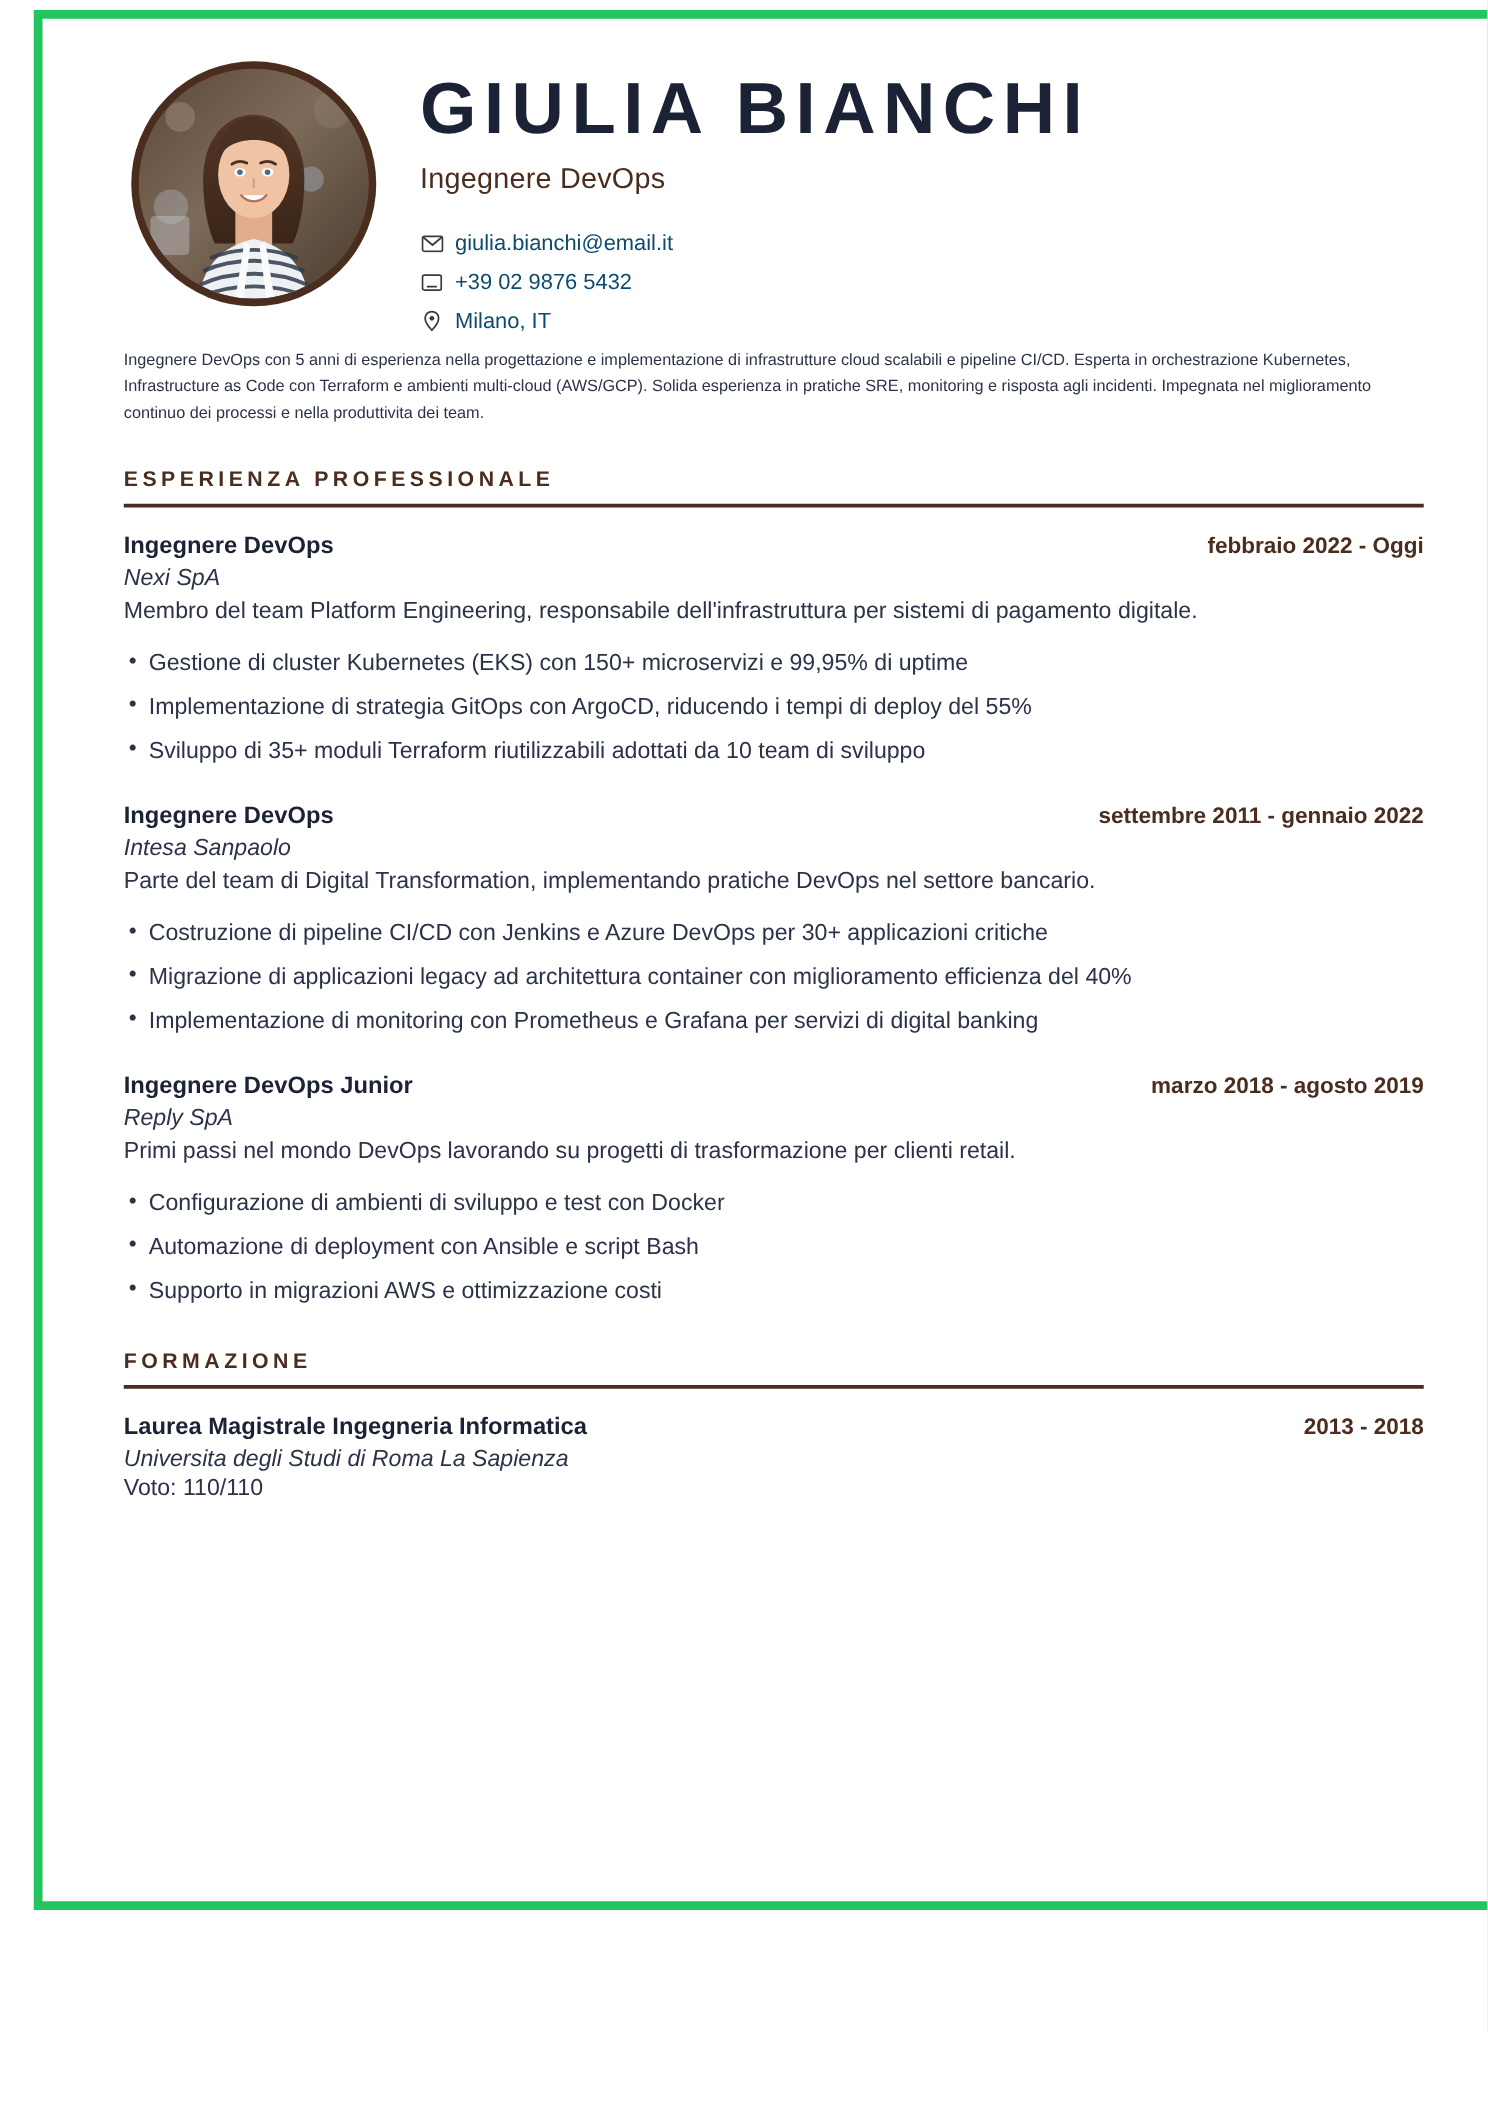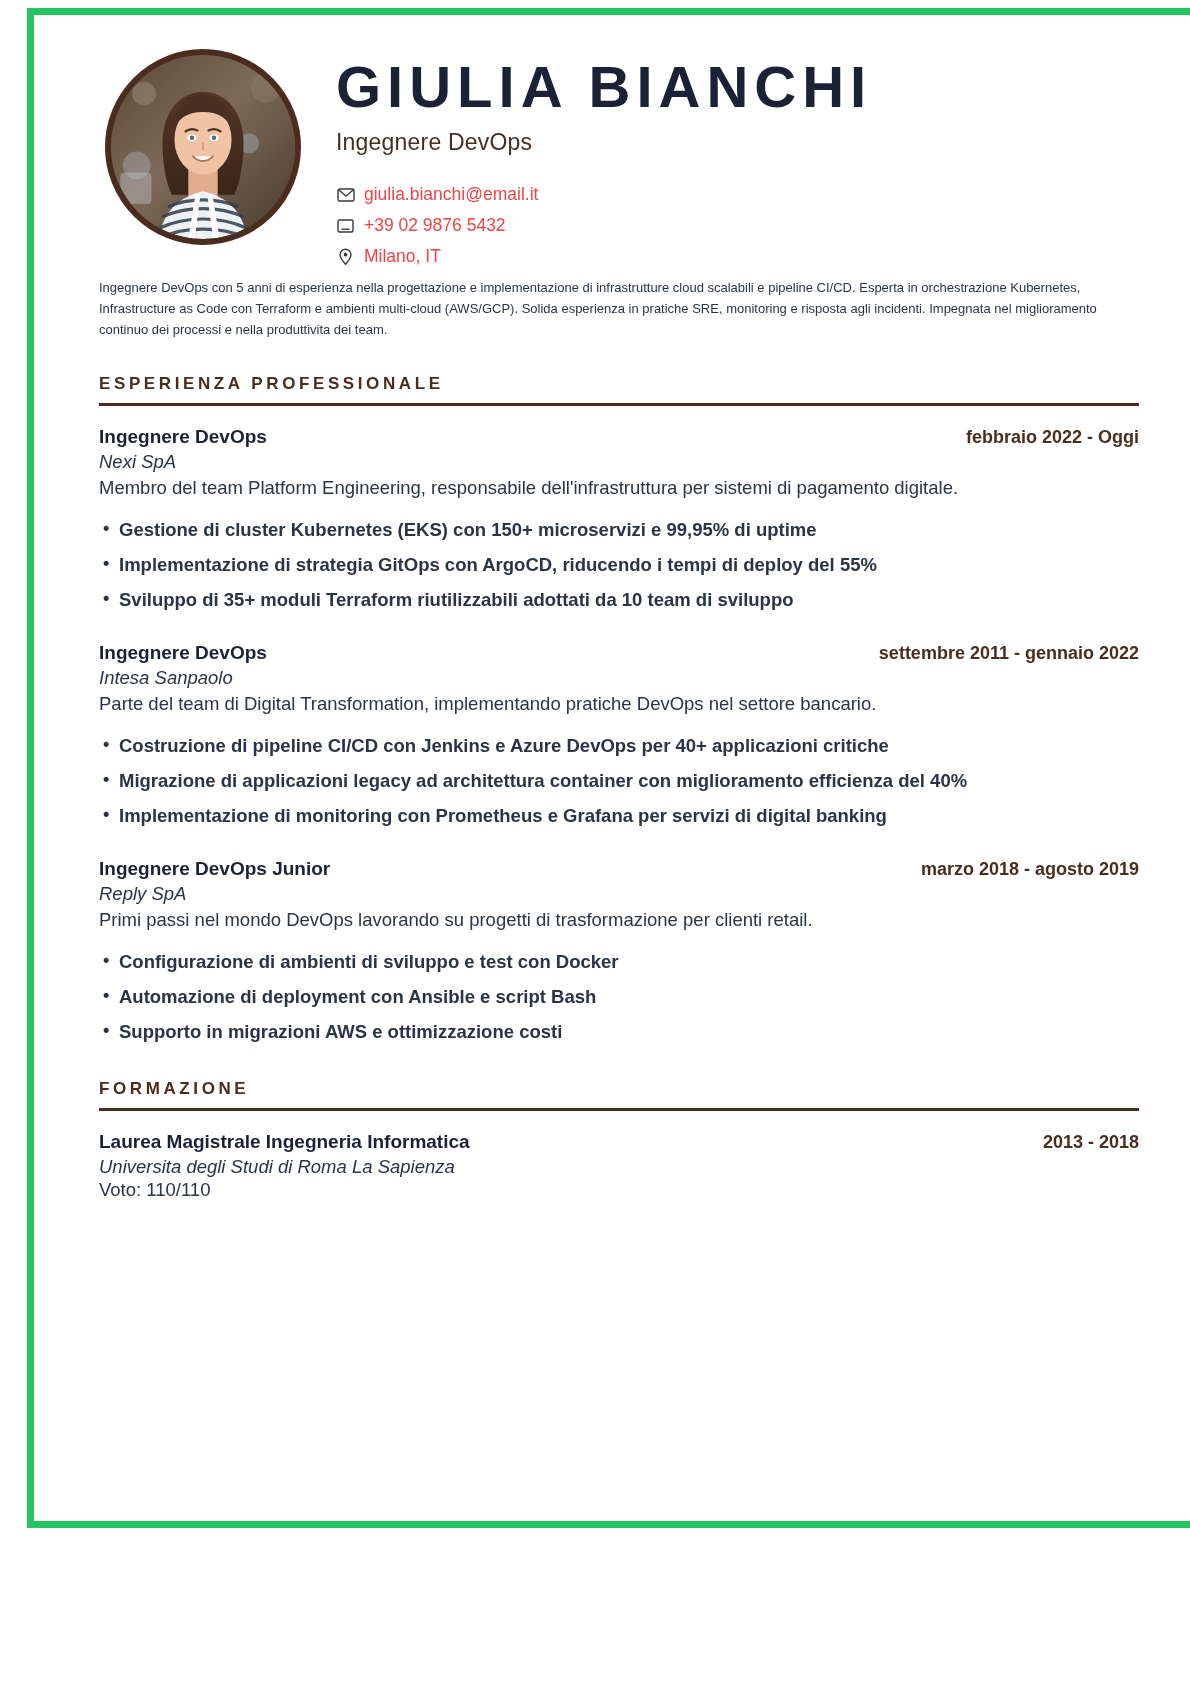--- a/index.html
+++ b/index.html
@@ -82,21 +82,21 @@
     letter-spacing: 0.2px;
   }
   .contacts {
     margin-top: 28px;
   }
   .contact-row {
     display: flex;
     align-items: center;
     gap: 9px;
     font-size: 17.5px;
-    color: #ef4444;
+    color: #0c4a6e;
     margin-bottom: 9px;
     line-height: 1.25;
   }
   .contact-row .ic {
     width: 19px;
     height: 19px;
     flex: 0 0 19px;
     display: flex;
     align-items: center;
     justify-content: center;
@@ -168,21 +168,20 @@
     margin: 14px 0 0 0;
     padding: 0;
   }
   .bullets li {
     position: relative;
     font-size: 18.5px;
     color: #2b3348;
     line-height: 1.5;
     padding-left: 20px;
     margin-bottom: 7px;
-    font-weight: bold;
   }
   .bullets li:last-child { margin-bottom: 0; }
   .bullets li::before {
     content: "\2022";
     position: absolute;
     left: 4px;
     top: -1px;
     color: #2b3348;
     font-size: 18px;
   }
@@ -317,21 +316,21 @@
         </div>
 
         <div class="entry">
           <div class="entry-head">
             <div class="entry-role">Ingegnere DevOps</div>
             <div class="entry-dates">settembre 2011 - gennaio 2022</div>
           </div>
           <div class="entry-org">Intesa Sanpaolo</div>
           <div class="entry-desc">Parte del team di Digital Transformation, implementando pratiche DevOps nel settore bancario.</div>
           <ul class="bullets">
-            <li>Costruzione di pipeline CI/CD con Jenkins e Azure DevOps per 40+ applicazioni critiche</li>
+            <li>Costruzione di pipeline CI/CD con Jenkins e Azure DevOps per 30+ applicazioni critiche</li>
             <li>Migrazione di applicazioni legacy ad architettura container con miglioramento efficienza del 40%</li>
             <li>Implementazione di monitoring con Prometheus e Grafana per servizi di digital banking</li>
           </ul>
         </div>
 
         <div class="entry">
           <div class="entry-head">
             <div class="entry-role">Ingegnere DevOps Junior</div>
             <div class="entry-dates">marzo 2018 - agosto 2019</div>
           </div>

